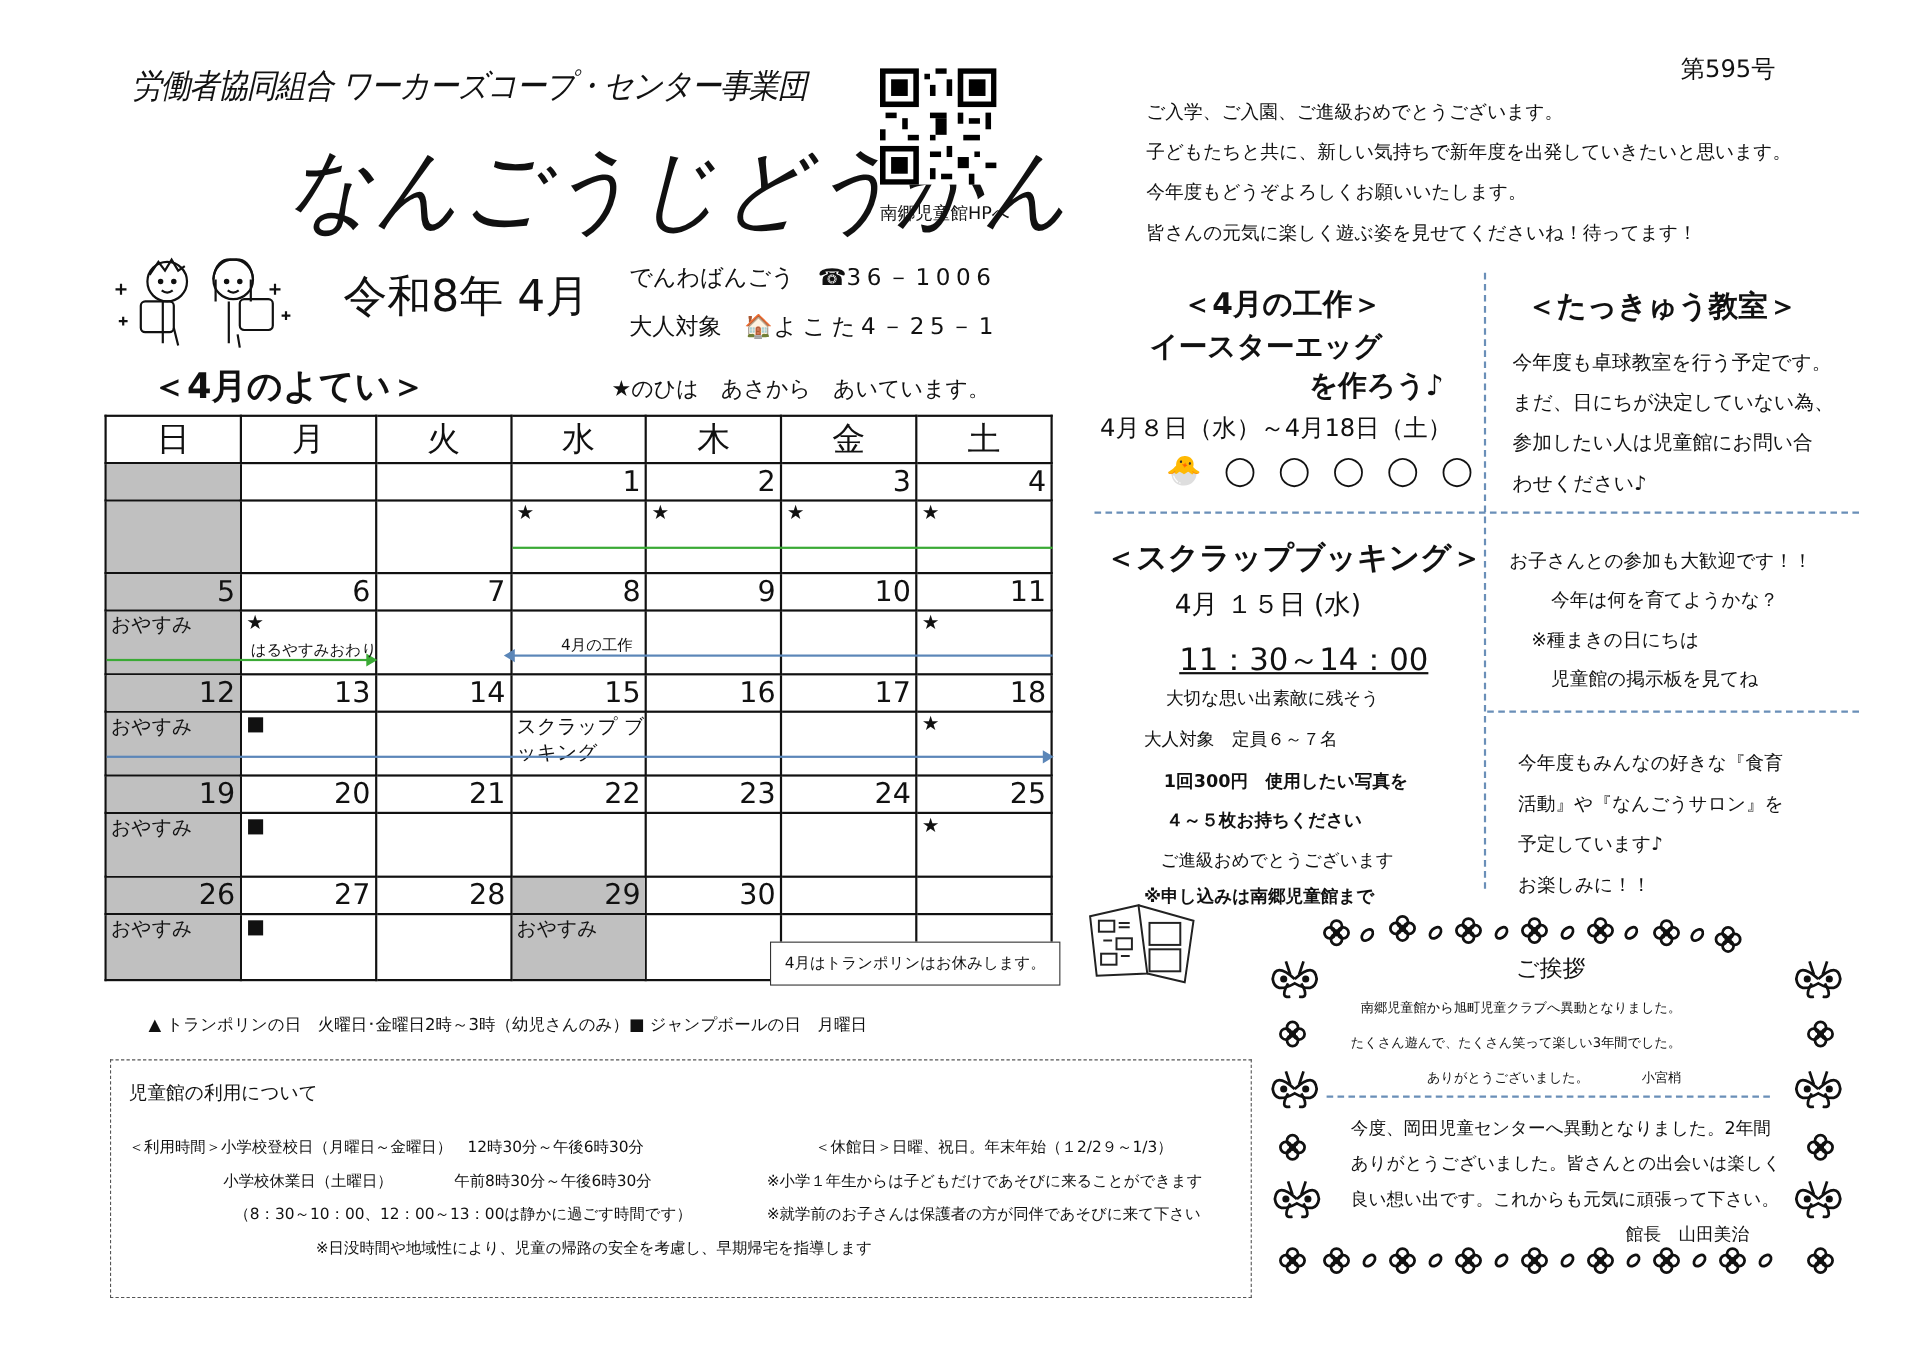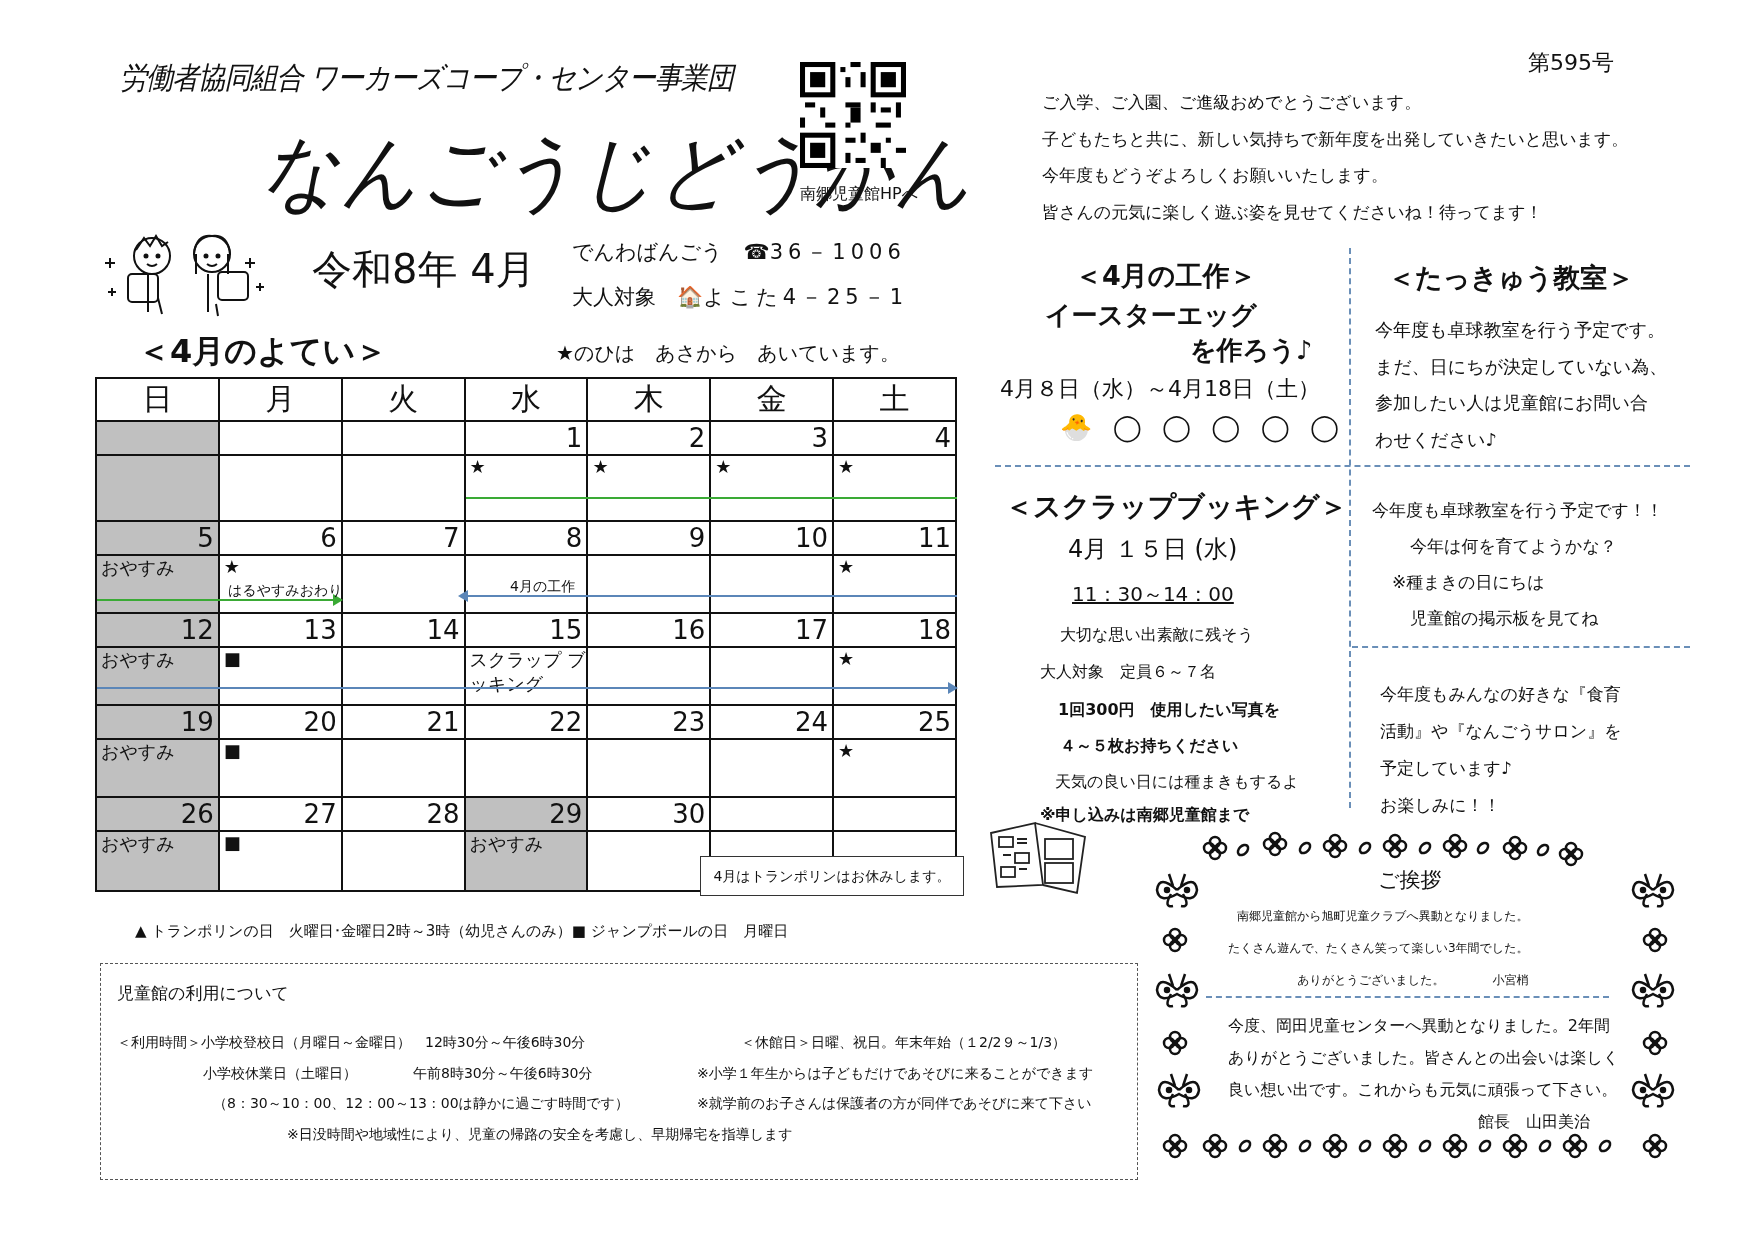--- a/index.html
+++ b/index.html
@@ -39,21 +39,21 @@
   .hdiv2{left:1352px;top:646px;width:338px;border-top:2px dashed #6a8fb8;}
   .craft-h{left:1075px;top:258px;font-size:27px;font-weight:bold;}
   .craft-sub1{left:1045px;top:298px;font-size:26px;font-weight:bold;}
   .craft-sub2{left:1190px;top:333px;font-size:26px;font-weight:bold;}
   .craft-date{left:1000px;top:374px;font-size:22px;}
   .eggs{left:1060px;top:412px;font-size:26px;letter-spacing:6px;}
   .tt-h{left:1388px;top:260px;font-size:27px;font-weight:bold;}
   .tt-body{left:1375px;top:312px;font-size:18px;line-height:36.5px;}
   .sb-h{left:1005px;top:488px;font-size:28px;font-weight:bold;}
   .sb-date{left:1068px;top:533px;font-size:24px;}
-  .sb-time{left:1072px;top:581px;font-size:20px;text-decoration:underline;}
+  .sb-time{left:1072px;top:581px;font-size:28px;text-decoration:underline;}
   .sb-l{font-size:16px;}
   .seed{left:1372px;top:492px;font-size:17px;line-height:36px;}
   .salon{left:1380px;top:676px;font-size:17px;line-height:37px;}
   .book{left:985px;top:815px;width:110px;height:80px;}
   .flowerframe{left:1155px;top:828px;width:540px;height:340px;}
   .aisatsu-h{left:1378px;top:866px;font-size:21px;}
   .aisatsu{left:1228px;top:900px;font-size:12px;line-height:32px;text-align:right;}
   .aisatsu2{left:1228px;top:1010px;font-size:16px;line-height:32px;}
   .adiv{left:1206px;top:996px;width:403px;border-top:2px dashed #6a8fb8;}
 </style>
@@ -287,38 +287,38 @@
   <div>わせください♪</div>
 </div>
 
 <div class="abs sb-h">＜スクラップブッキング＞</div>
 <div class="abs sb-date">4月 １５日 (水)</div>
 <div class="abs sb-time">11：30～14：00</div>
 <div class="abs sb-l" style="left:1060px;top:625px;">大切な思い出素敵に残そう</div>
 <div class="abs sb-l" style="left:1040px;top:662px;">大人対象　定員６～７名</div>
 <div class="abs sb-l" style="left:1058px;top:700px;font-weight:bold;">1回300円　使用したい写真を</div>
 <div class="abs sb-l" style="left:1060px;top:736px;font-weight:bold;">４～５枚お持ちください</div>
-<div class="abs sb-l" style="left:1055px;top:772px;font-size:16px;">天気の良い日には種まきもするよ</div>
+<div class="abs sb-l" style="left:1055px;top:772px;font-size:16px;">ご進級おめでとうございます</div>
 <div class="abs sb-l" style="left:1040px;top:805px;font-weight:bold;">※申し込みは南郷児童館まで</div>
 
 <svg class="abs book" viewBox="0 0 110 80">
   <g fill="none" stroke="#222" stroke-width="1.8">
     <path d="M6 18 L50 8 L58 70 L12 72 Z"></path>
       <path d="M50 8 L100 22 L92 78 L58 70"></path>
     <rect x="14" y="22" width="14" height="10"></rect>
       <rect x="30" y="38" width="14" height="10"></rect>
       <rect x="16" y="52" width="14" height="10"></rect>
     <rect x="60" y="24" width="28" height="20"></rect>
       <rect x="60" y="48" width="28" height="20"></rect>
     <path d="M32 24 l10 0 M32 28 l10 0 M18 40 l8 0 M34 54 l8 0"></path>
   </g>
 </svg>
 
 <div class="abs seed">
-  <div>今年度も卓球教室を行う予定です！！</div>
+  <div>お子さんとの参加も大歓迎です！！</div>
   <div style="padding-left:38px;">今年は何を育てようかな？</div>
   <div style="padding-left:20px;">※種まきの日にちは</div>
   <div style="padding-left:38px;">児童館の掲示板を見てね</div>
 </div>
 
 <div class="abs salon">
   <div>今年度もみんなの好きな『食育</div>
   <div>活動』や『なんごうサロン』を</div>
   <div>予定しています♪</div>
   <div>お楽しみに！！</div>

